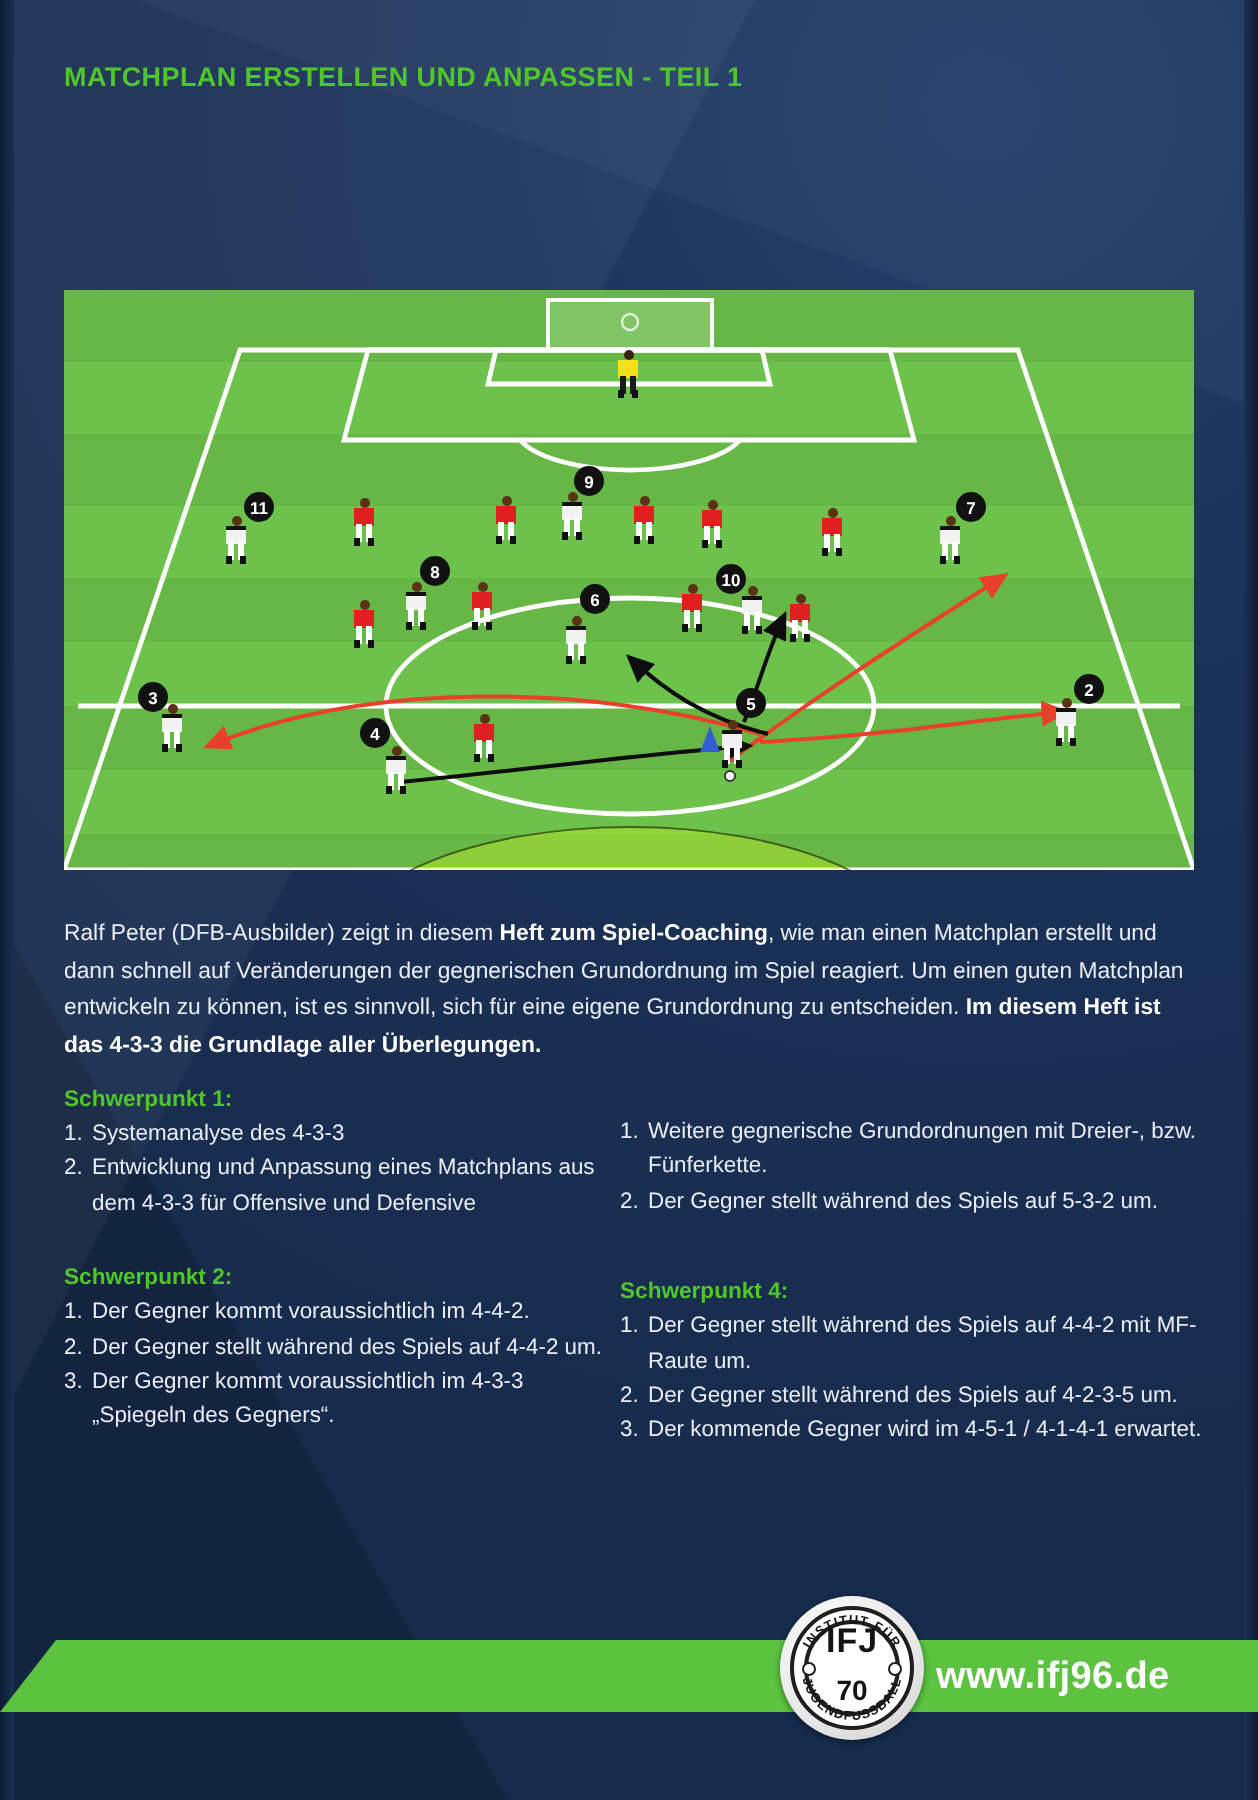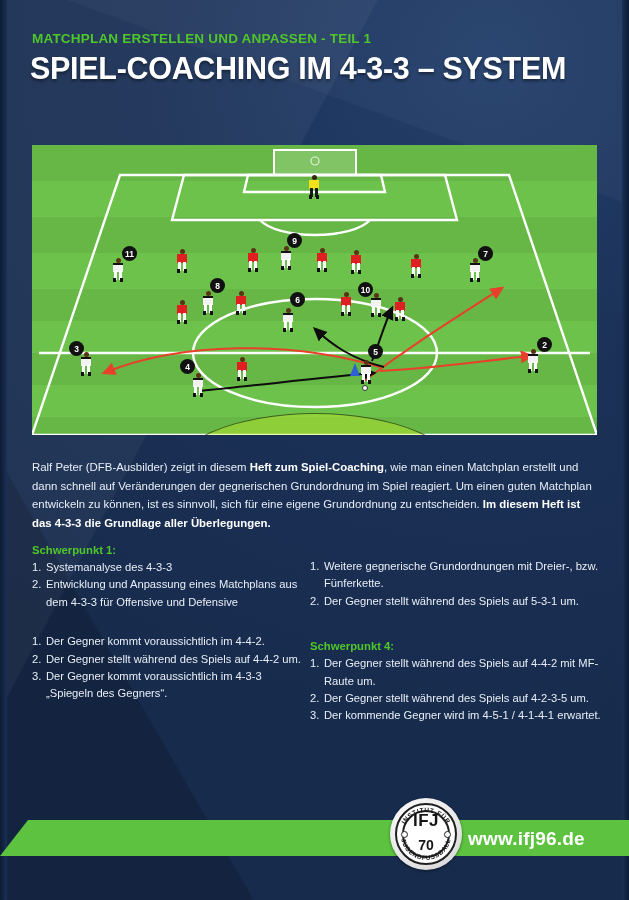--- a/index.html
+++ b/index.html
@@ -137,21 +137,20 @@
 </style>
 </head>
 <body>
 
 <div id="poster">
   <div class="edge-l"></div>
   <div class="edge-r"></div>
 
   <div class="kicker">MATCHPLAN ERSTELLEN UND ANPASSEN - TEIL 1</div>
   <div class="title">
-    <span>SPIEL-COACHING IM 4-3-3 – SYSTEM</span>
   </div>
 
   <div class="pitch-wrap">
     <div class="stripes">
       <i class="sv" style="top:0;height:36px"></i>
       <i class="sv" style="top:72px;height:36px"></i>
       <i class="sv" style="top:144px;height:32px"></i>
       <i class="sv" style="top:208px;height:32px"></i>
       <i class="sv" style="top:272px;height:18px"></i>
     </div>
@@ -353,20 +352,21 @@
       <div class="itm">
           <span class="n">1.</span>
           <span class="t">Systemanalyse des 4-3-3</span>
         </div>
       <div class="itm">
           <span class="n">2.</span>
           <span class="t">Entwicklung und Anpassung eines Matchplans aus dem 4-3-3 für Offensive und Defensive</span>
         </div>
     </div>
     <div class="block" style="margin-top:22px">
+      <div class="blk-title">Schwerpunkt 2:</div>
       <div class="itm">
           <span class="n">1.</span>
           <span class="t">Der Gegner kommt voraussichtlich im 4-4-2.</span>
         </div>
       <div class="itm">
           <span class="n">2.</span>
           <span class="t">Der Gegner stellt während des Spiels auf 4-4-2 um.</span>
         </div>
       <div class="itm">
           <span class="n">3.</span>
@@ -376,21 +376,21 @@
   </div>
 
   <div class="colR">
     <div class="block">
       <div class="itm">
           <span class="n">1.</span>
           <span class="t">Weitere gegnerische Grundordnungen mit Dreier-, bzw. Fünferkette.</span>
         </div>
       <div class="itm">
           <span class="n">2.</span>
-          <span class="t">Der Gegner stellt während des Spiels auf 5-3-1 um.</span>
+          <span class="t">Der Gegner stellt während des Spiels auf 5-3-2 um.</span>
         </div>
     </div>
     <div class="block" style="margin-top:30px">
       <div class="blk-title">Schwerpunkt 4:</div>
       <div class="itm">
           <span class="n">1.</span>
           <span class="t">Der Gegner stellt während des Spiels auf 4-4-2 mit MF-Raute um.</span>
         </div>
       <div class="itm">
           <span class="n">2.</span>

